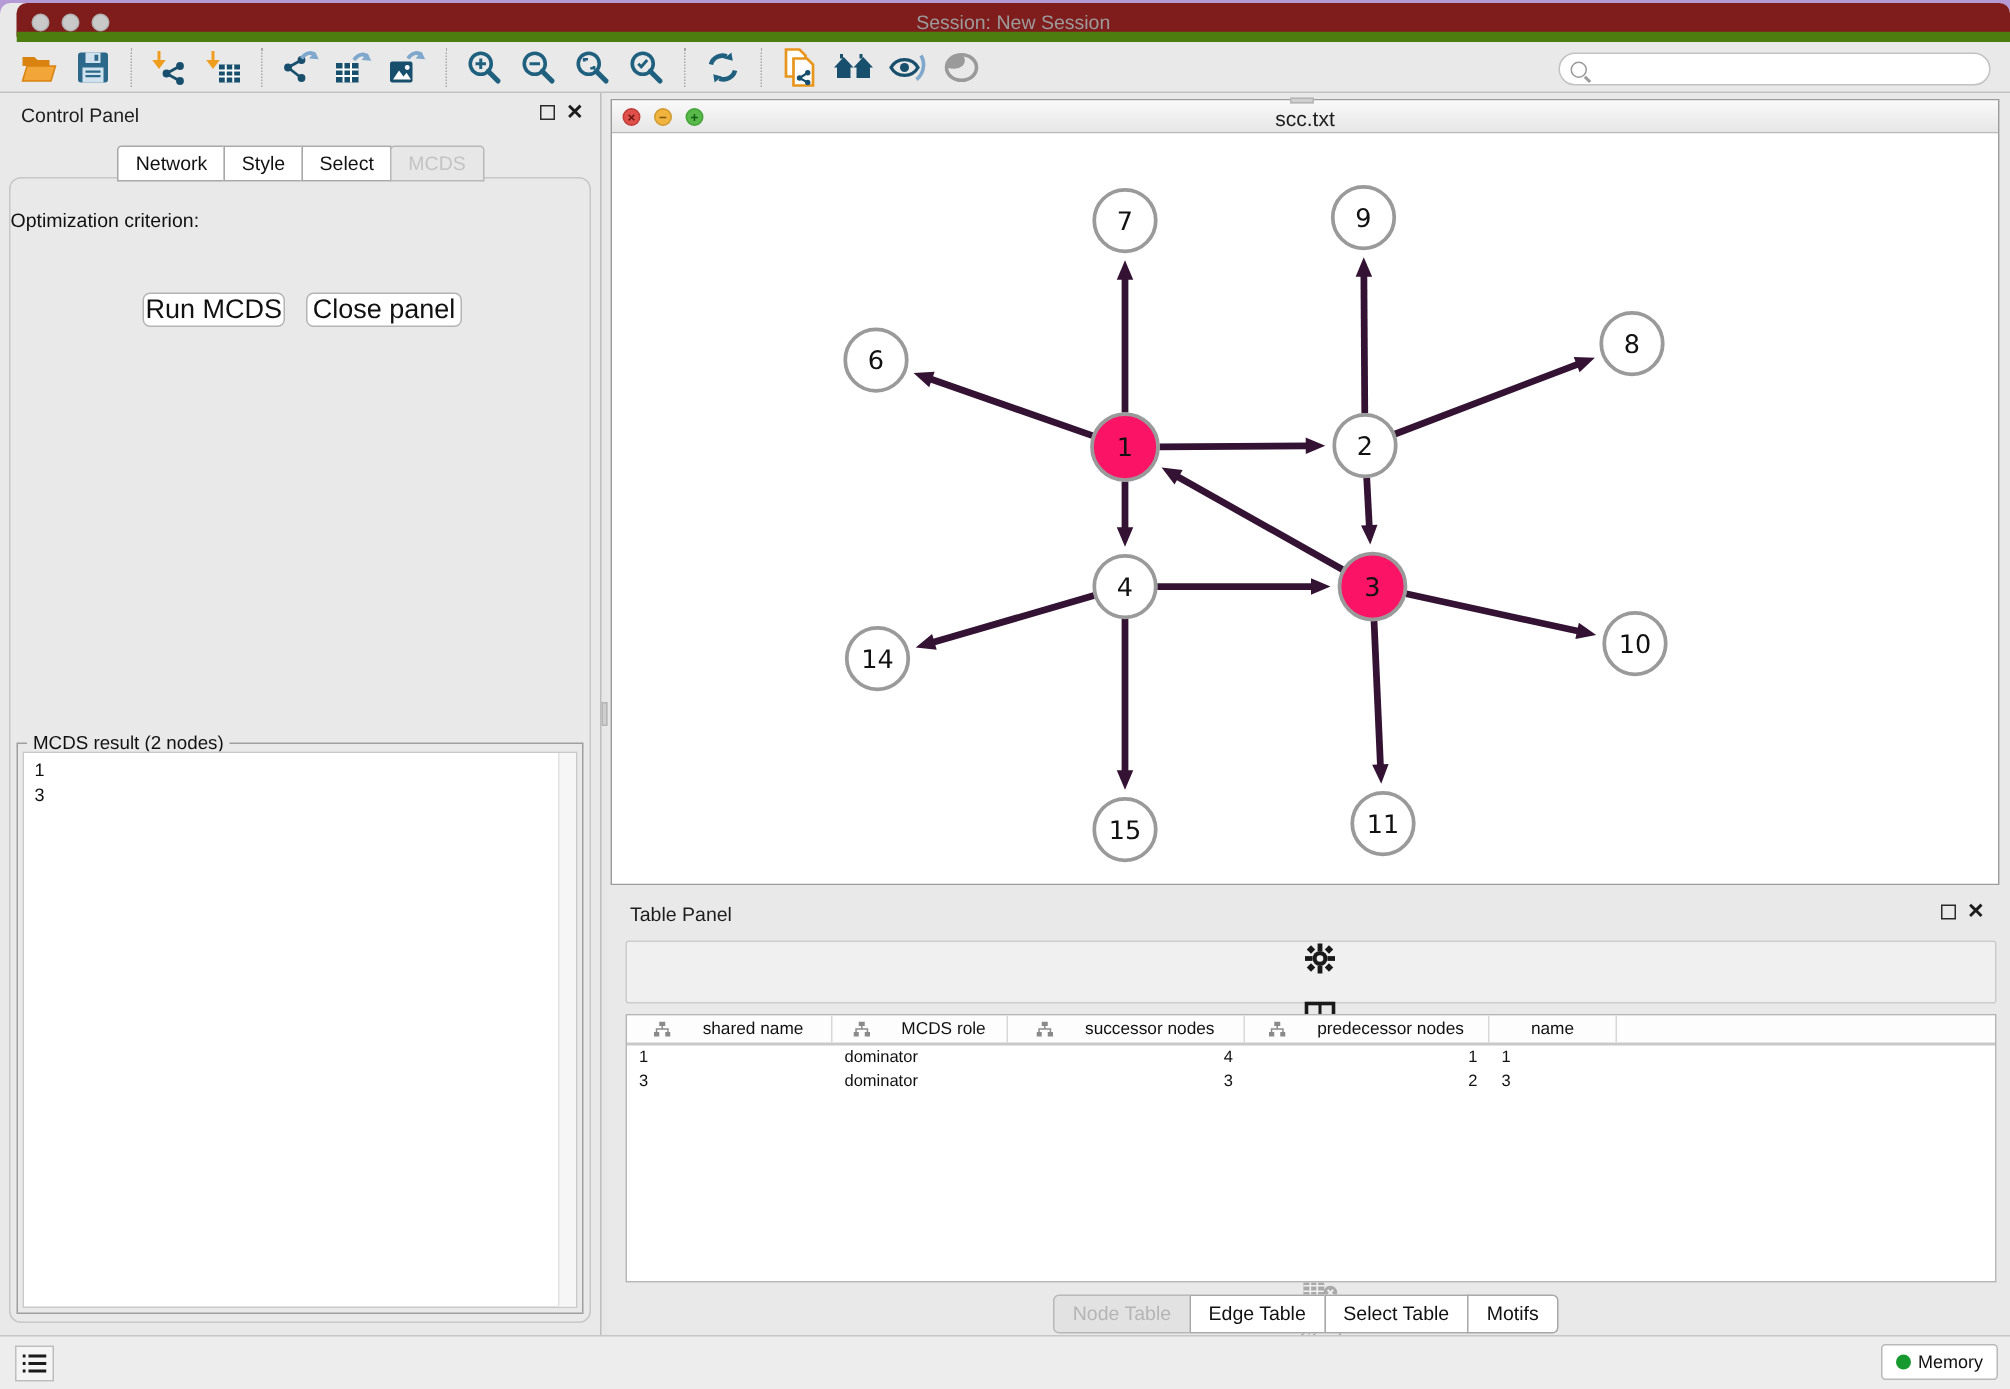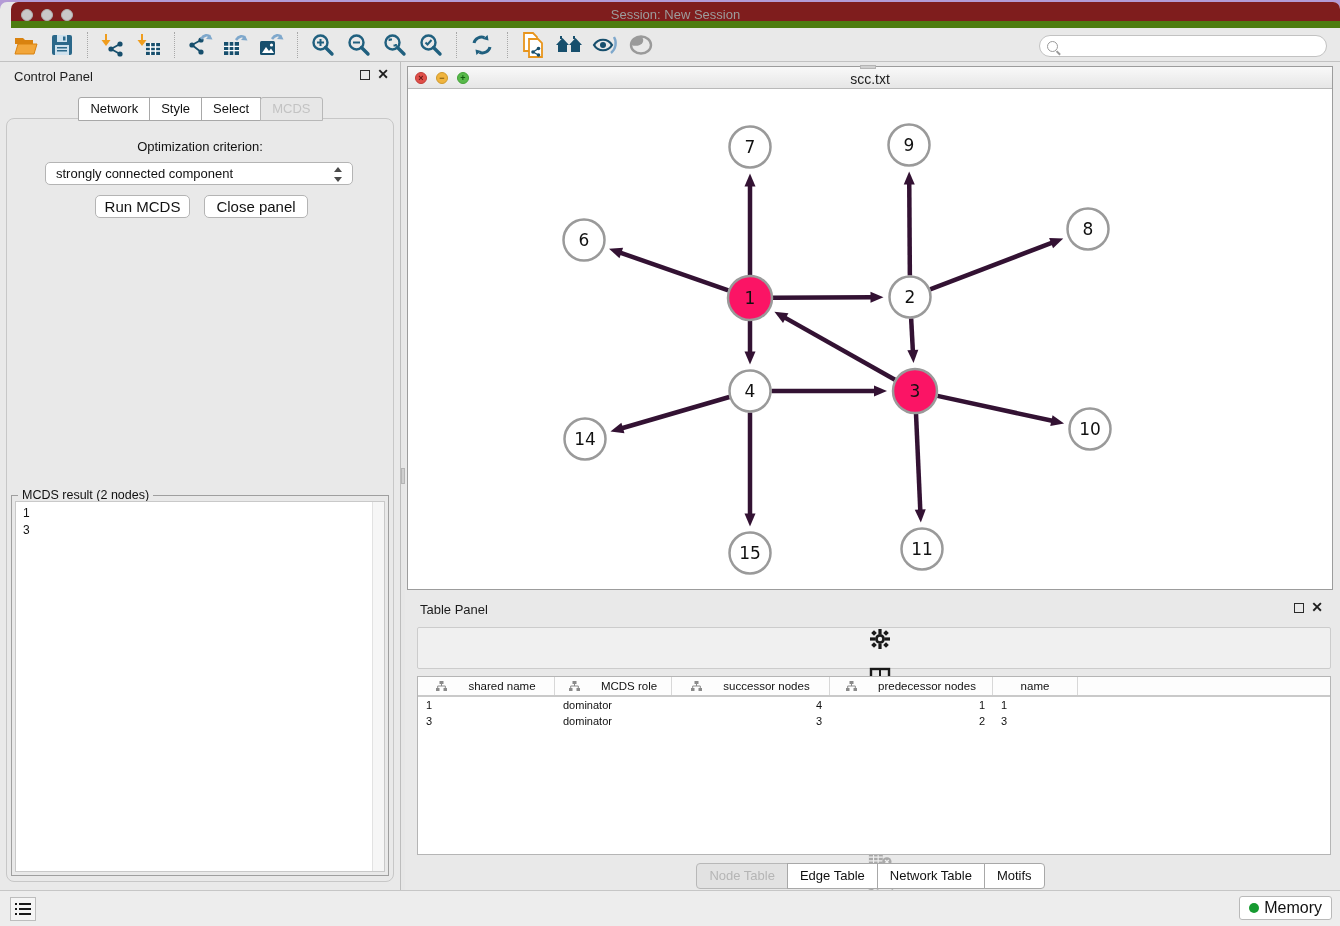--- a/index.html
+++ b/index.html
@@ -27,27 +27,27 @@
   .cp-header { position:relative; height:26px; }
   .panel-title { position:absolute; left:14px; top:7px; font-size:13px; color:#1d1d1d; }
   .float-btn { position:absolute; top:8px; width:10px; height:10px; border:1.6px solid #2a2a2a; background:transparent; }
   .close-btn { position:absolute; top:5px; font-size:14px; font-weight:bold; color:#1d1d1d; line-height:14px; }
   .cp-header .float-btn { right:30px; } .cp-header .close-btn { right:11px; }
   .cp-tabs { position:absolute; left:0; right:0; top:35px; display:flex; justify-content:center; z-index:2;align-items:flex-end; }
   .tab { font-size:13px; color:#111; background:#fff; border:1px solid #a8a8a8; padding:3px 11px 4px; margin-right:-1px; }
   .tab:first-child { border-radius:3px 0 0 0; }
   .tab.selected { background:#e7e7e7; color:#c3c3c3; border-color:#b8b8b8; border-radius:3px 3px 0 0; }
   .cp-content { position:absolute; left:6px; right:6px; top:56px; bottom:8px; border:1px solid #c7c7c7; border-radius:8px; background:#e9e9e9; }
-  .opt-label { position:absolute; left:0; right:0; top:20px; text-align:center; font-size:13px; color:#111; }
+  .opt-label { position:absolute; left:0; right:0; top:20px; font-size:13px; color:#111; }
   .dropdown { position:absolute; left:38px; right:40px; top:43px; height:23px; background:#fff; border:1px solid #b4b4b4; border-radius:5px; display:flex; align-items:center; padding-left:10px; font-size:13px; color:#111; }
   .stepper { position:absolute; right:8px; top:4px; width:10px; height:15px; }
   .stepper .up, .stepper .dn { position:absolute; left:0; width:0; height:0; border-left:4.5px solid transparent; border-right:4.5px solid transparent; }
   .stepper .up { top:0; border-bottom:5px solid #4a4a4a; }
   .stepper .dn { bottom:0; border-top:5px solid #4a4a4a; }
-  .cp-btn { position:absolute; top:76px; height:23px; background:#fff; border:1px solid #b4b4b4; border-radius:5px; font-size:15px; color:#111; font-family:"Liberation Sans",sans-serif; }
+  .cp-btn { position:absolute; top:76px; height:23px; background:#fff; border:1px solid #b4b4b4; border-radius:5px; font-size:18px; color:#111; font-family:"Liberation Sans",sans-serif; }
   .run-btn { left:88px; width:95px; }
   .closepanel-btn { left:197px; width:104px; }
   .result-box { position:absolute; left:4px; right:4px; top:376px; bottom:5px; border:1px solid #9f9f9f; }
   .result-legend { position:absolute; top:-8px; left:6px; background:#e9e9e9; padding:0 4px; font-size:12.5px; color:#111; }
   .result-area { position:absolute; left:3px; right:3px; top:5px; bottom:3px; background:#fff; border:1px solid #c9c9c9; font-size:12px; color:#111; padding:3px 0 0 7px; line-height:17px; }
   .result-scroll { position:absolute; right:0; top:0; bottom:0; width:12px; background:#f6f6f6; border-left:1px solid #e2e2e2; }
 
   
   .v-split { position:absolute; left:400px; top:60px; bottom:36px; width:5px; background:#e7e7e7; border-left:1px solid #bdbdbd; }
   .v-grip { position:absolute; left:0; top:406px; width:4px; height:16px; background:#cfcfcf; border:1px solid #b5b5b5; }
@@ -81,21 +81,21 @@
   .td.r { text-align:right; }
   .tp-tabs { position:absolute; left:0; right:0; top:268px; display:flex; justify-content:center; }
   .tp-tabs .tab { padding:4px 12px 5px; }
   .tp-tabs .tab:first-child { border-radius:4px 0 0 4px; }
   .tp-tabs .tab:last-child { border-radius:0 4px 4px 0; }
   .tp-tabs .tab.selected { background:#e2e2e2; color:#b5b5b5; border-radius:4px 0 0 4px; }
 
   
   .status-bar { position:absolute; left:0; right:0; bottom:0; height:36px; background:#ededed; border-top:1px solid #c6c6c6; }
   .list-btn { position:absolute; left:10px; top:6px; width:26px; height:24px; background:#f5f5f5; border:1px solid #bdbdbd; display:flex; align-items:center; justify-content:center; }
-  .memory-btn { position:absolute; right:8px; bottom:6px; height:24px; background:#fff; border:1px solid #b9b9b9; border-radius:3px; display:flex; align-items:center; gap:5px; padding:0 9px; font-size:16px; color:#111; font-family:"Liberation Sans",sans-serif; }
+  .memory-btn { position:absolute; right:8px; bottom:6px; height:24px; background:#fff; border:1px solid #b9b9b9; border-radius:3px; display:flex; align-items:center; gap:5px; padding:0 9px; font-size:12px; color:#111; font-family:"Liberation Sans",sans-serif; }
   .mem-dot { width:10px; height:10px; border-radius:50%; background:#169a30; }
 </style>
 </head>
 <body>
 
 <div class="app">
 
   <div class="titlebar">
     <div class="lights">
       <div class="light"></div>
@@ -249,27 +249,20 @@
       <span class="close-btn">✕</span>
     </div>
     <div class="cp-tabs">
       <div class="tab">Network</div>
       <div class="tab">Style</div>
       <div class="tab">Select</div>
       <div class="tab selected">MCDS</div>
     </div>
     <div class="cp-content">
       <div class="opt-label">Optimization criterion:</div>
-      <div class="dropdown">
-        <span>strongly connected component</span>
-        <span class="stepper">
-            <span class="up"></span>
-            <span class="dn"></span>
-          </span>
-      </div>
       <button class="cp-btn run-btn">Run MCDS</button>
       <button class="cp-btn closepanel-btn">Close panel</button>
       <div class="result-box">
         <span class="result-legend">MCDS result (2 nodes)</span>
         <div class="result-area">
           <div>1</div>
           <div>3</div>
           <div class="result-scroll"></div>
         </div>
       </div>
@@ -475,21 +468,21 @@
         <div class="td c0">3</div>
         <div class="td c1">dominator</div>
         <div class="td c2 r">3</div>
         <div class="td c3 r">2</div>
         <div class="td c4">3</div>
       </div>
     </div>
     <div class="tp-tabs">
       <div class="tab selected">Node Table</div>
       <div class="tab">Edge Table</div>
-      <div class="tab">Network Table</div>
+      <div class="tab">Select Table</div>
       <div class="tab">Motifs</div>
     </div>
   </div>
 
   <div class="status-bar">
     <div class="list-btn">
       <svg width="16" height="14" viewBox="0 0 16 14">
           <g fill="#1a1a1a">
             <rect x="0" y="1" width="2" height="2"></rect>
             <rect x="4" y="1" width="12" height="2"></rect>

